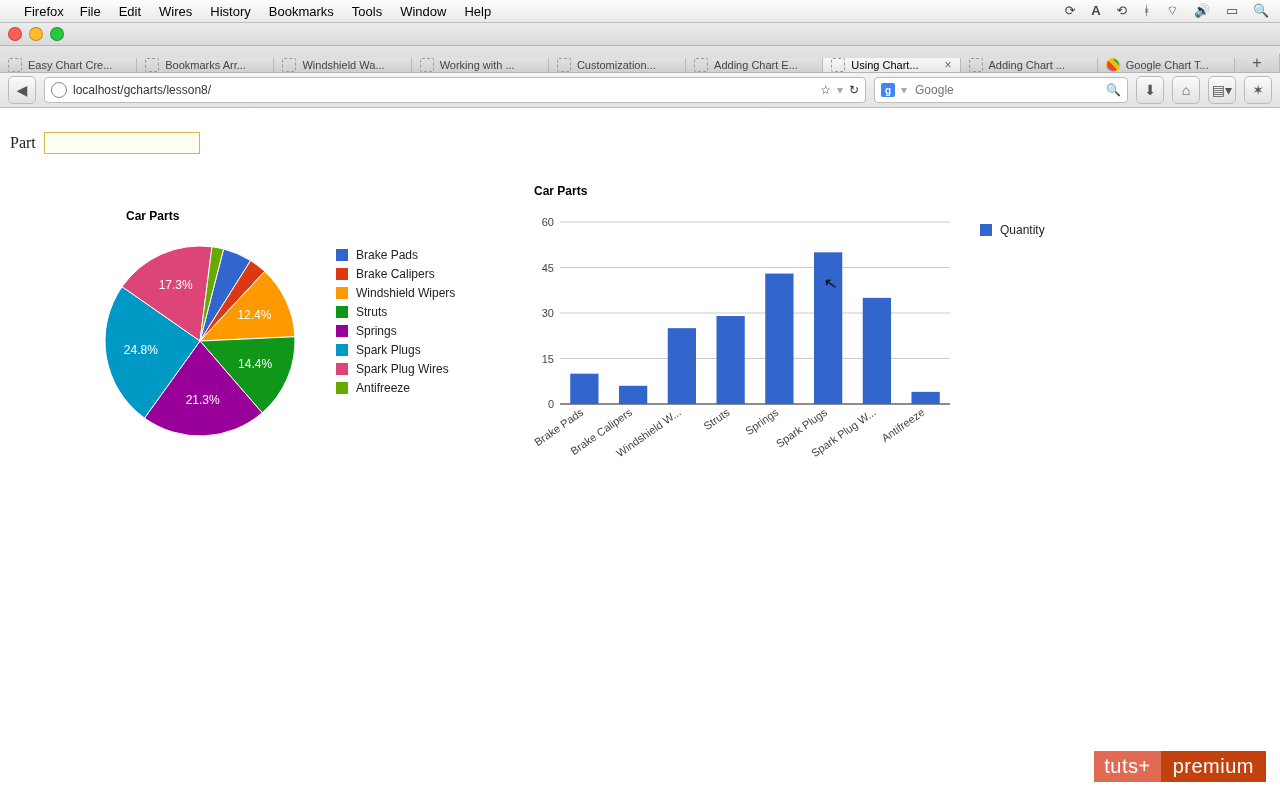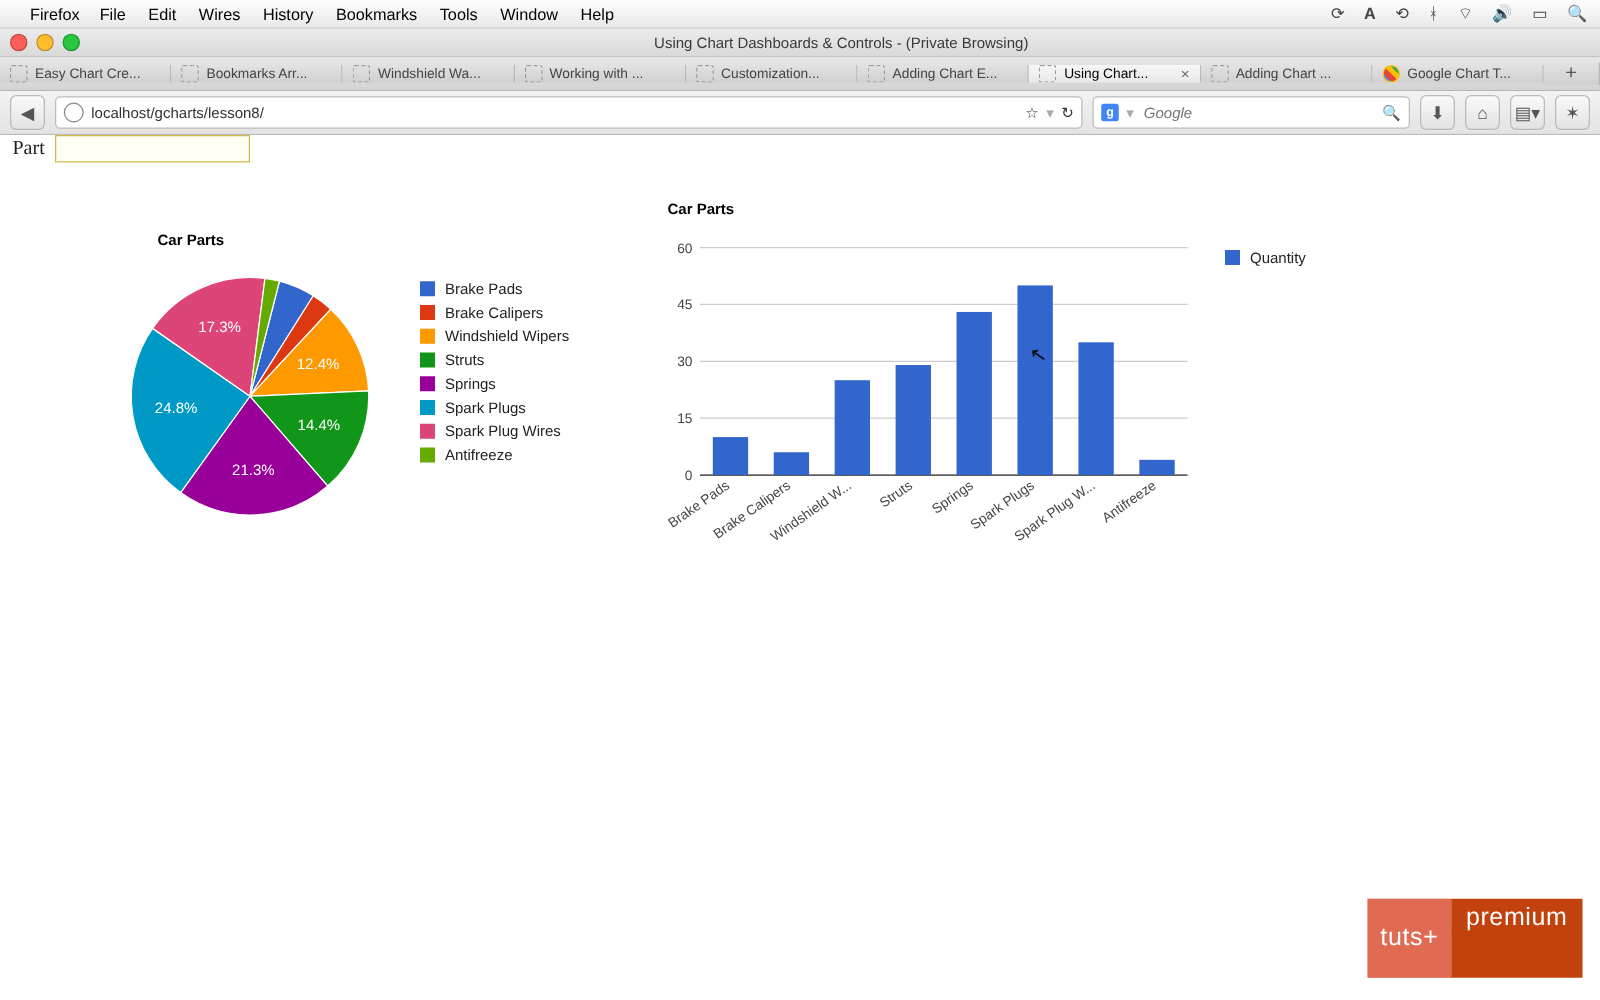--- a/index.html
+++ b/index.html
@@ -10,52 +10,52 @@
   .mac-menubar .menu-item{margin-right:18px}
   .mac-menubar .spacer{flex:1}
   .mac-menubar .tray span{margin-left:12px;color:#444}
   
   .window-title{height:22px;background:linear-gradient(#ececec,#d9d9d9);border-bottom:1px solid #b5b5b5;display:flex;align-items:center;padding:0 8px;font-size:12px;color:#3a3a3a}
   .traffic{display:flex;gap:7px;margin-right:10px}
   .dot{width:12px;height:12px;border-radius:50%;border:1px solid rgba(0,0,0,.25)}
   .dot.r{background:#ff5f57}.dot.y{background:#ffbd2e}.dot.g{background:#28c840}
   .window-title .title{flex:1;text-align:center;font-weight:500}
   
-  .tab-strip{height:26px;background:linear-gradient(#e6e6e6,#d4d4d4);display:flex;align-items:center;border-bottom:1px solid #b5b5b5}
+  .tab-strip{height:26px;background:linear-gradient(#e6e6e6,#d4d4d4);display:flex;align-items:flex-end;border-bottom:1px solid #b5b5b5}
   .tab{flex:1;max-width:140px;border-right:1px solid #b8b8b8;display:flex;align-items:center;padding:0 8px;font-size:11px;color:#444;background:linear-gradient(#e2e2e2,#d0d0d0);white-space:nowrap;overflow:hidden;text-overflow:ellipsis;gap:6px}
   .tab.active{background:linear-gradient(#f7f7f7,#e8e8e8);color:#000}
   .tab .tab-ico{width:12px;height:12px;border:1px dashed #999;border-radius:2px;flex:none}
   .tab .tab-ico.g{border:1px solid #fbbc05;background:linear-gradient(45deg,#4285f4 0 25%,#ea4335 0 50%,#fbbc05 0 75%,#34a853 0 100%);border-radius:50%}
   .tab .close{margin-left:auto;color:#666;font-size:12px}
   .tab.add{flex:none;width:28px;justify-content:center;color:#555;font-size:16px}
   
   .toolbar{height:34px;background:linear-gradient(#f3f3f3,#e3e3e3);border-bottom:1px solid #bcbcbc;display:flex;align-items:center;padding:0 8px;gap:8px}
   .btn-circle{width:26px;height:26px;border-radius:5px;border:1px solid #bbb;background:linear-gradient(#fafafa,#e2e2e2);display:flex;align-items:center;justify-content:center;color:#555;font-size:14px}
   .urlbox{flex:2;height:24px;border:1px solid #bcbcbc;border-radius:4px;background:#fff;display:flex;align-items:center;padding:0 6px;font-size:12px;color:#333;gap:6px}
   .urlbox .globe{width:14px;height:14px;border:1px solid #888;border-radius:50%}
   .urlbox .sp{flex:1}
   .searchbox{flex:1;max-width:240px;height:24px;border:1px solid #bcbcbc;border-radius:4px;background:#fff;display:flex;align-items:center;padding:0 6px;gap:6px;font-size:12px;color:#777}
   .searchbox .g-ico{width:14px;height:14px;background:#4285f4;border-radius:2px;color:#fff;font-size:10px;display:flex;align-items:center;justify-content:center;font-weight:bold}
   
-  .page{position:relative;padding:0 10px 0 10px}
+  .page{position:relative;padding:24px 10px 0 10px}
   .part-row{display:flex;align-items:center;gap:8px;font-family:"Times New Roman",serif;font-size:16px;margin-bottom:30px}
   .part-row input{border:1px solid #d4b74a;background:#fffef3;height:18px;width:150px}
   .charts-row{display:flex;align-items:center;padding-left:90px}
   
   .pie-block{width:430px}
   .chart-title{font-size:12px;font-weight:bold;color:#000;margin:0 0 18px 26px}
   .pie-wrap{display:flex;align-items:flex-start;gap:36px}
   .legend{font-size:12px;color:#222;margin-top:4px}
   .legend-row{display:flex;align-items:center;gap:8px;height:19px}
   .swatch{width:12px;height:12px}
   
   .bar-block{width:520px}
   .bar-wrap{display:flex;align-items:flex-start;gap:20px}
   .tuts{position:fixed;right:14px;bottom:18px;display:flex;font-size:20px;font-weight:300;letter-spacing:.5px}
-  .tuts .a{background:#e06a52;color:#fff;padding:20px 10px;font-weight:500}
+  .tuts .a{background:#e06a52;color:#fff;padding:4px 10px;font-weight:500}
   .tuts .b{background:#c2410c;color:#fff;padding:4px 12px}
   
   .cursor{position:fixed;left:824px;top:274px;font-size:16px;color:#000;transform:rotate(-10deg)}
 </style>
 </head>
 <body>
 
 <div class="mac-menubar">
   <span class="apple"></span>
   <span class="app">Firefox</span>
@@ -79,21 +79,20 @@
     <span>🔍</span>
   </span>
 </div>
 
 <div class="window-title">
   <div class="traffic">
     <div class="dot r"></div>
     <div class="dot y"></div>
     <div class="dot g"></div>
   </div>
-  <div class="title">Using Chart Dashboards &amp; Controls - (Private Browsing)</div>
 </div>
 
 <div class="tab-strip">
   <div class="tab">
       <span class="tab-ico"></span>
       <span>Easy Chart Cre...</span>
     </div>
   <div class="tab">
       <span class="tab-ico"></span>
       <span>Bookmarks Arr...</span>
@@ -136,21 +135,21 @@
     <span class="globe"></span>
     <span>localhost/gcharts/lesson8/</span>
     <span class="sp"></span>
     <span>☆</span>
     <span style="color:#aaa">▾</span>
     <span>↻</span>
   </div>
   <div class="searchbox">
     <span class="g-ico">g</span>
     <span style="color:#aaa">▾</span>
-    <input type="text" style="border: none; flex: 1 1 0%; outline: none; font-size: 12px; color: rgb(85, 85, 85); font-style: italic;" placeholder="Google">
+    <input type="text" style="border: none; flex: 1 1 0%; outline: none; font-size: 12px; color: rgb(85, 85, 85);" placeholder="Google">
     <span>🔍</span>
   </div>
   <div class="btn-circle">⬇</div>
   <div class="btn-circle">⌂</div>
   <div class="btn-circle">▤▾</div>
   <div class="btn-circle">✶</div>
 </div>
 
 <div class="page">
   <div class="part-row">

